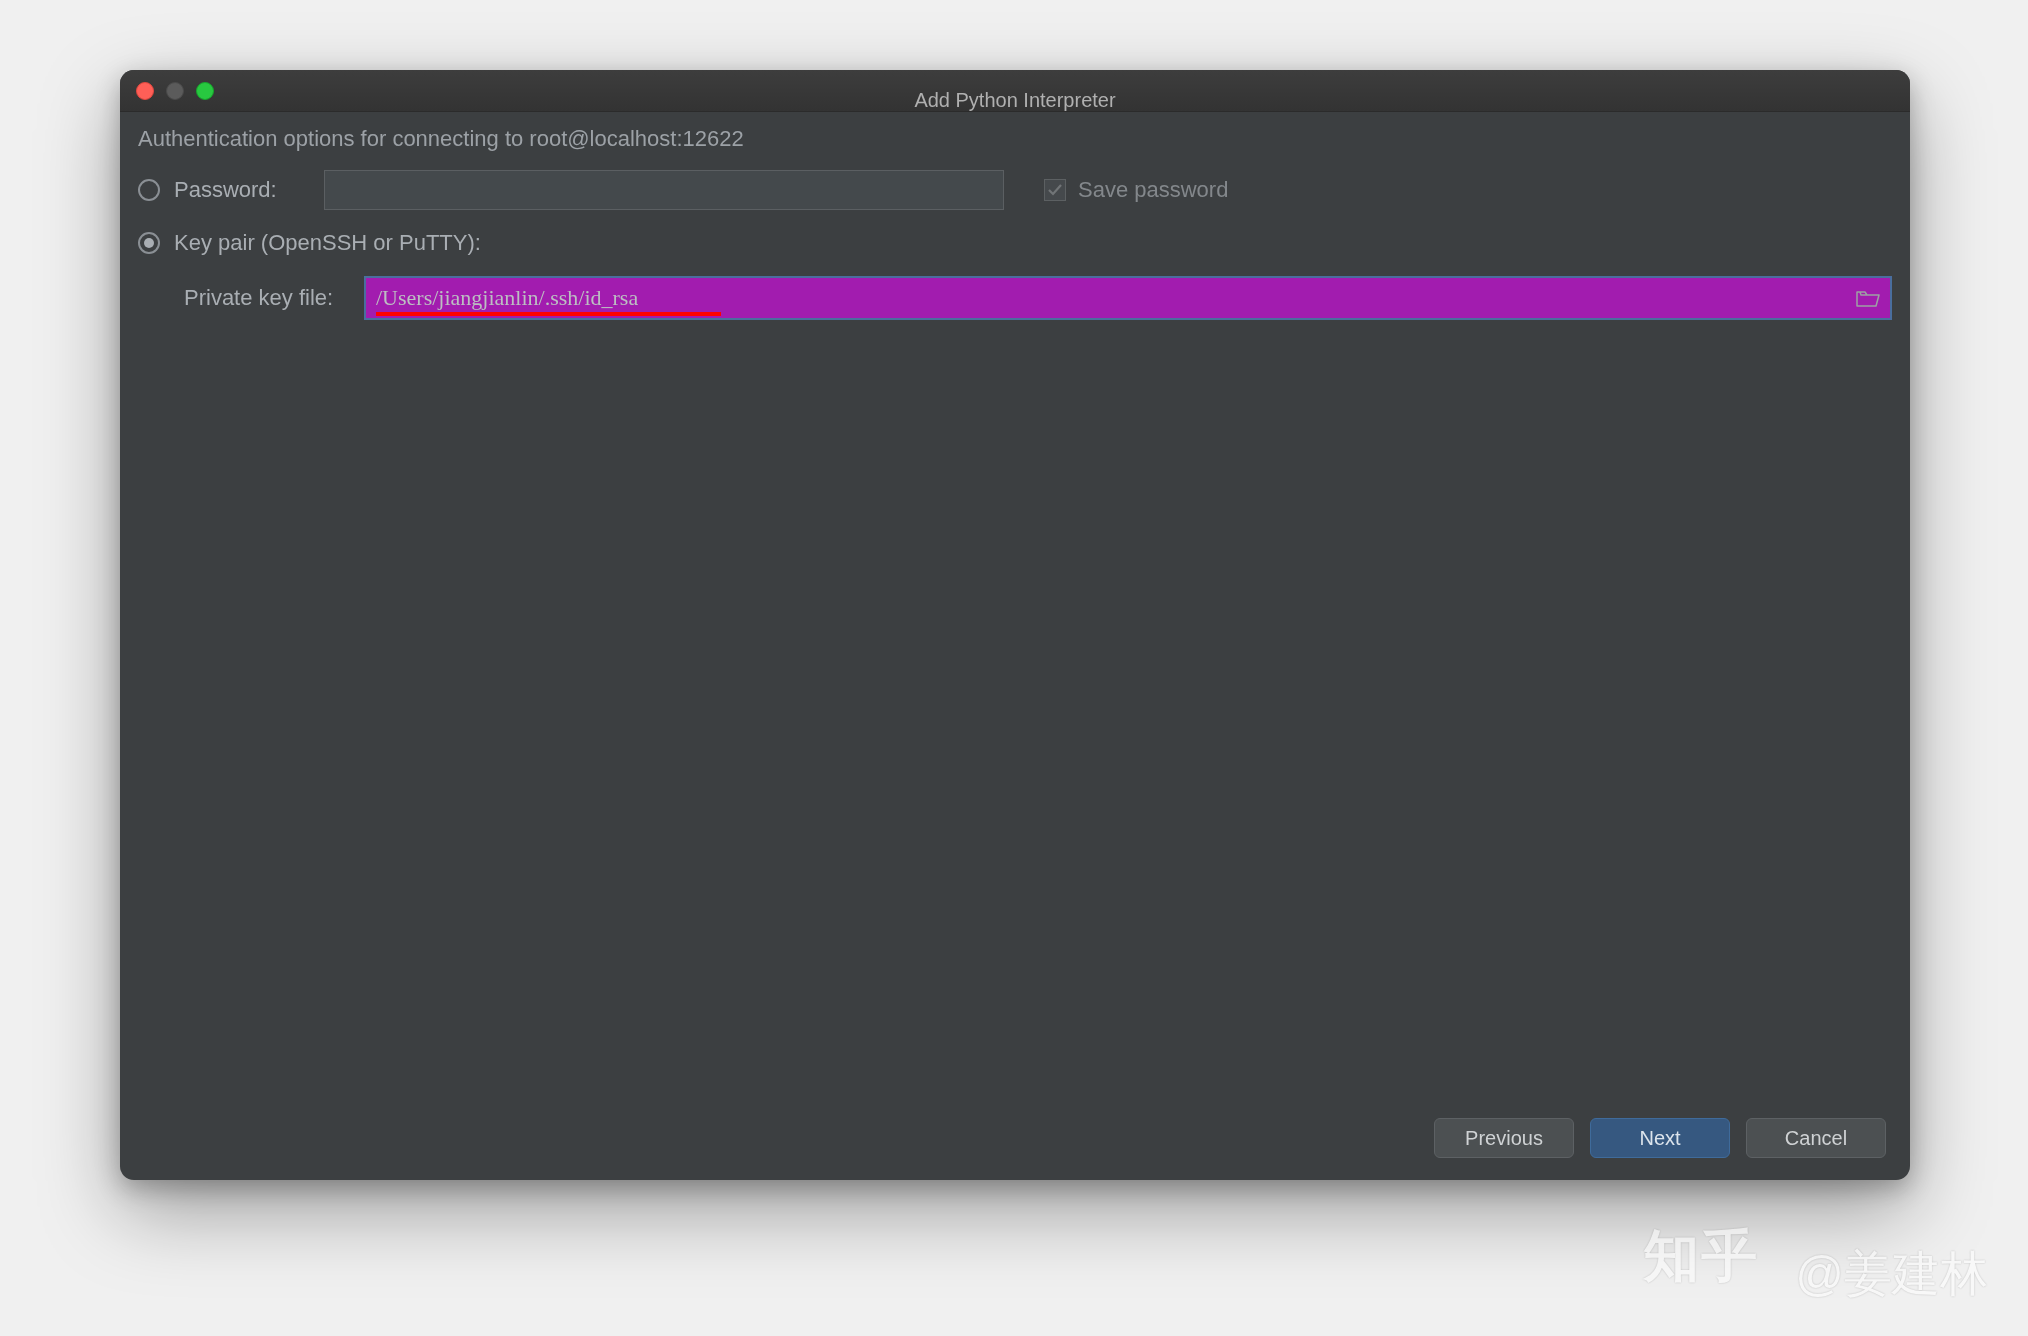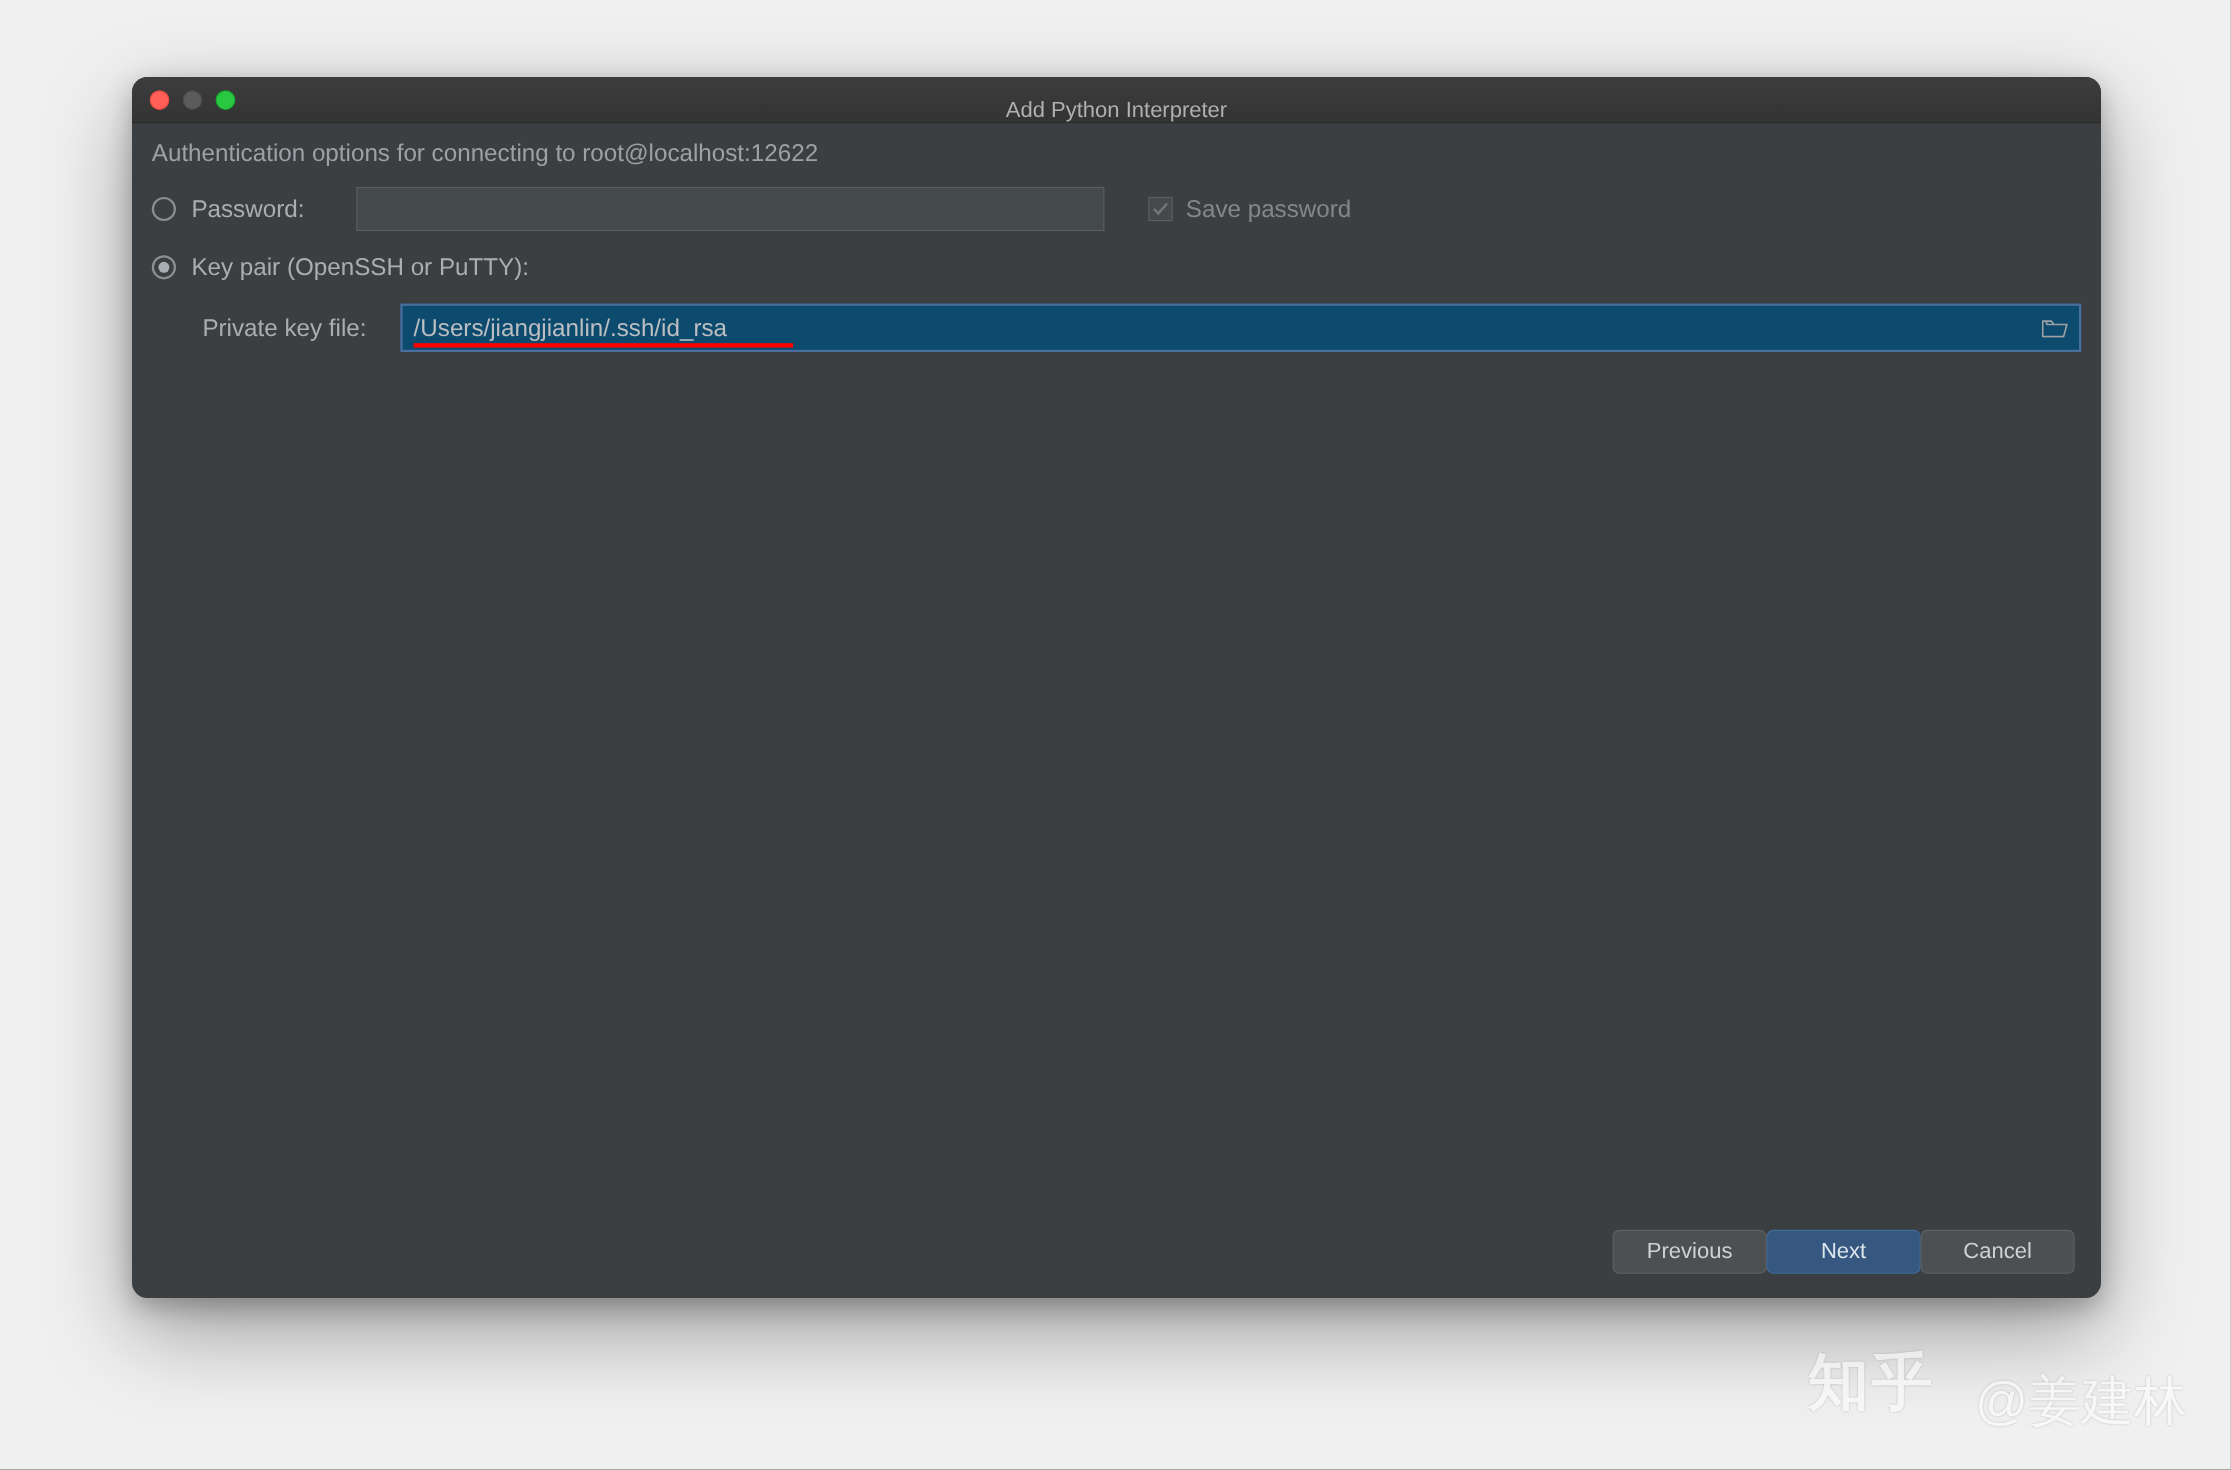--- a/index.html
+++ b/index.html
@@ -85,22 +85,23 @@
     flex-grow: 1;
     color: #bcbfc2;
     font-size: 22px;
     padding: 0 10px;
     display: flex;
     align-items: center;
     position: relative;
   }
   .field.active {
     border: 2px solid #4a6e9e;
-    background: #0c4a6e;
+    background: #a21caf;
     height: 44px;
+    font-family: Liberation Serif, serif;
   }
   .field-text { flex-grow: 1; }
   .underline-red {
     position: absolute;
     left: 10px;
     bottom: 2px;
     height: 4px;
     background: #ff0000;
   }
   .browse-icon {
@@ -124,20 +125,21 @@
     margin-left: 40px;
     opacity: 0.65;
   }
   .indent { margin-left: 46px; }
   .label-col { width: 180px; flex-shrink: 0; }
   .buttonbar {
     position: absolute;
     bottom: 22px;
     right: 24px;
     display: flex;
+    gap: 16px;
   }
   .btn {
     min-width: 140px;
     height: 40px;
     border-radius: 6px;
     font-size: 20px;
     display: flex;
     align-items: center;
     justify-content: center;
     color: #cfd2d4;

